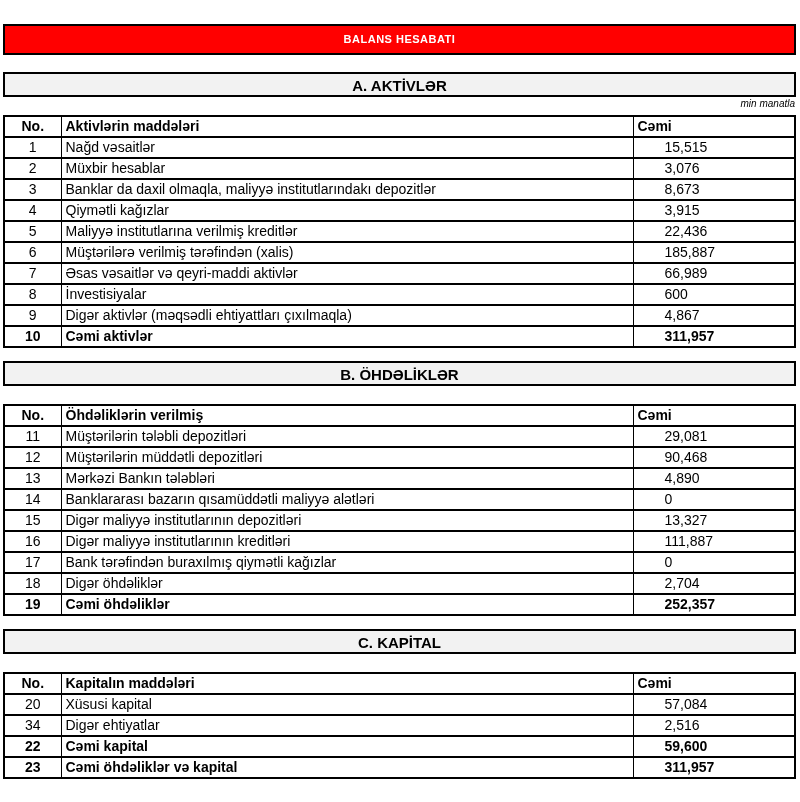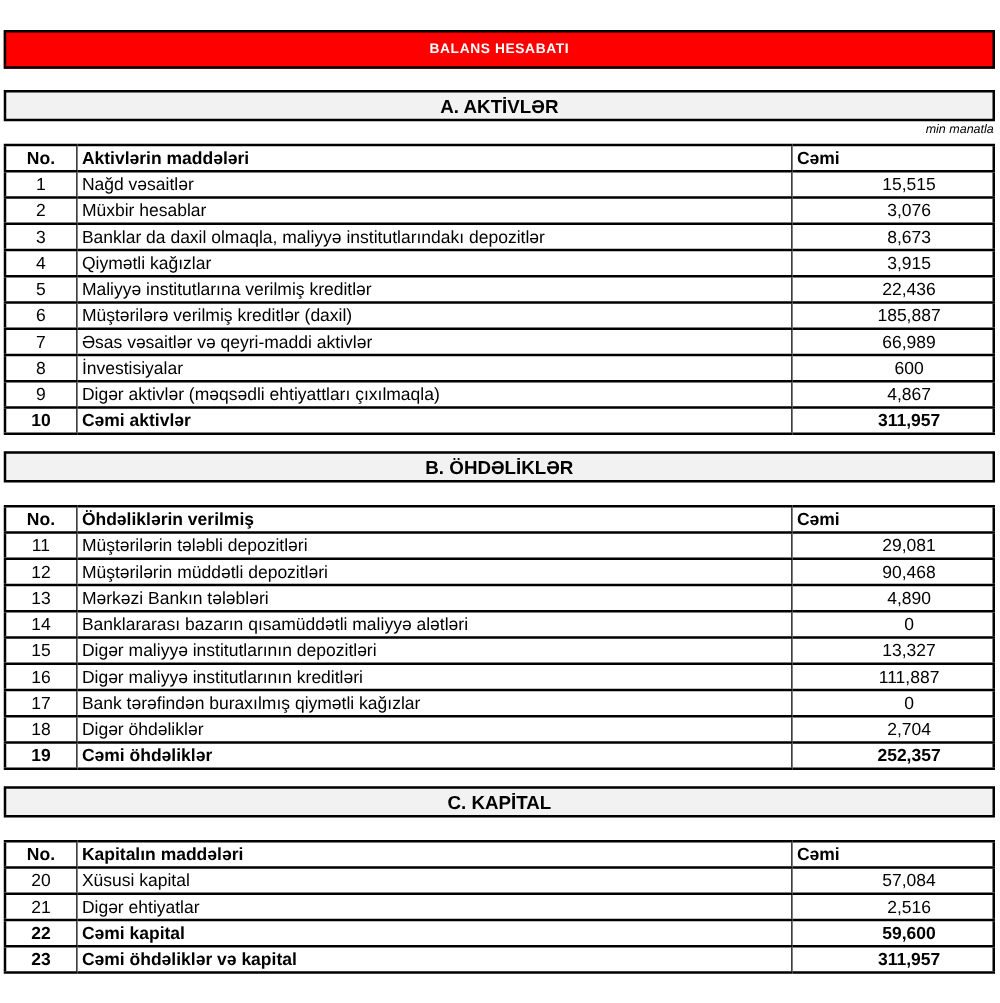--- a/index.html
+++ b/index.html
@@ -60,21 +60,21 @@
     height: 20px;
     overflow: hidden;
     white-space: nowrap;
   }
   th { font-weight: bold; }
   .col-no    { width: 57px; text-align: center; }
   .col-items { text-align: left; }
   .col-total { width: 162px; text-align: left; }
   td.no    { text-align: center; }
   td.label { text-align: left; }
-  td.value { text-align: center; padding-left: 31px; }
+  td.value { text-align: left; padding-left: 31px; }
   tr.total-row td { font-weight: bold; margin-top: 24px; }
 </style>
 </head>
 <body>
 
 <div class="page">
 
   <div class="title-bar">BALANS HESABATI</div>
 
   <section class="section">
@@ -109,21 +109,21 @@
             <td class="label">Qiymətli kağızlar</td>
             <td class="value">3,915</td>
           </tr>
           <tr>
             <td class="no">5</td>
             <td class="label">Maliyyə institutlarına verilmiş kreditlər</td>
             <td class="value">22,436</td>
           </tr>
           <tr>
             <td class="no">6</td>
-            <td class="label">Müştərilərə verilmiş kreditlər (daxil)</td>
+            <td class="label">Müştərilərə verilmiş tərəfindən (xalis)</td>
             <td class="value">185,887</td>
           </tr>
           <tr>
             <td class="no">7</td>
             <td class="label">Əsas vəsaitlər və qeyri-maddi aktivlər</td>
             <td class="value">66,989</td>
           </tr>
           <tr>
             <td class="no">8</td>
             <td class="label">İnvestisiyalar</td>
@@ -215,21 +215,21 @@
           <th class="col-total">Cəmi</th>
         </tr>
       </thead>
       <tbody>
           <tr>
             <td class="no">20</td>
             <td class="label">Xüsusi kapital</td>
             <td class="value">57,084</td>
           </tr>
           <tr>
-            <td class="no">21</td>
+            <td class="no">34</td>
             <td class="label">Digər ehtiyatlar</td>
             <td class="value">2,516</td>
           </tr>
           <tr class="total-row">
             <td class="no">22</td>
             <td class="label">Cəmi kapital</td>
             <td class="value">59,600</td>
           </tr>
           <tr class="total-row">
             <td class="no">23</td>

